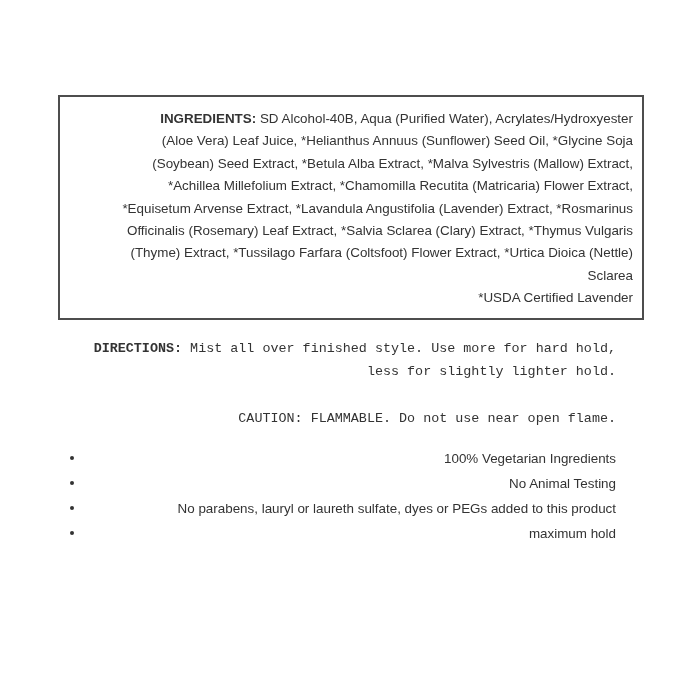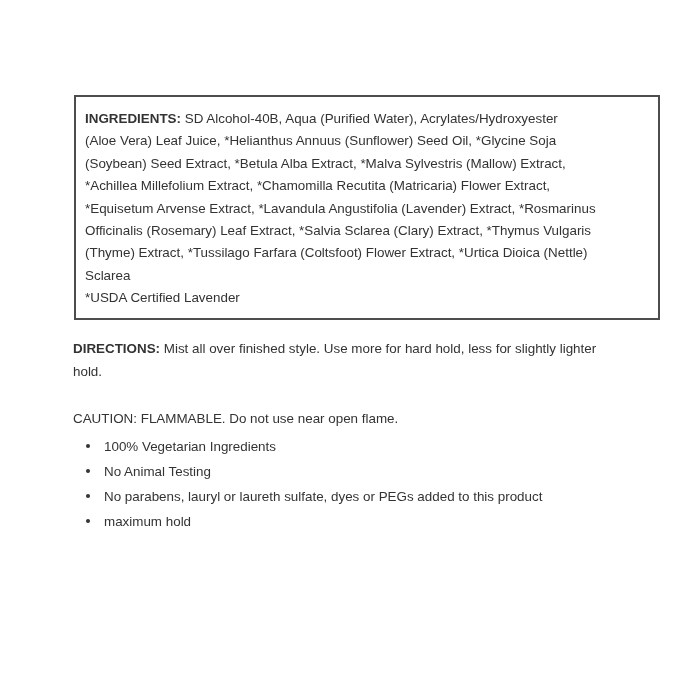--- a/index.html
+++ b/index.html
@@ -13,48 +13,50 @@
     overflow: hidden;
     font-family: "Liberation Sans", "DejaVu Sans", sans-serif;
     font-size: 13.4px;
     color: #333333;
     -webkit-font-smoothing: antialiased;
   }
   .page {
     box-sizing: border-box;
     width: 672px;
     height: 700px;
-    padding: 95px 56px 0 73px;
+    padding: 95px 56px 0 57px;
+    text-align: right;
   }
   .ingredients-box {
     box-sizing: border-box;
     width: 586px;
     margin-left: 1px;
     border: 2px solid #4d4d4d;
     padding: 11px 9px 8px 9px;
     background: #ffffff;
   }
   .ing-line {
     line-height: 22.4px;
     white-space: nowrap;
   }
   .b {
     font-weight: bold;
   }
   p {
     margin: 0;
     line-height: 23px;
     max-width: 572px;
+    font-family: Liberation Mono, monospace;
   }
   .directions { margin-top: 17px; }
   .caution    { margin-top: 24px; }
   .made       { margin-top: 9px; }
   ul.features {
     list-style: none;
-    margin: 4px 0 0 0;
+    margin: 16px 0 0 0;
     padding: 0;
   }
   ul.features li {
     position: relative;
     padding-left: 31px;
     line-height: 25px;
   }
   ul.features li .dot {
     position: absolute;
     left: 13px;

